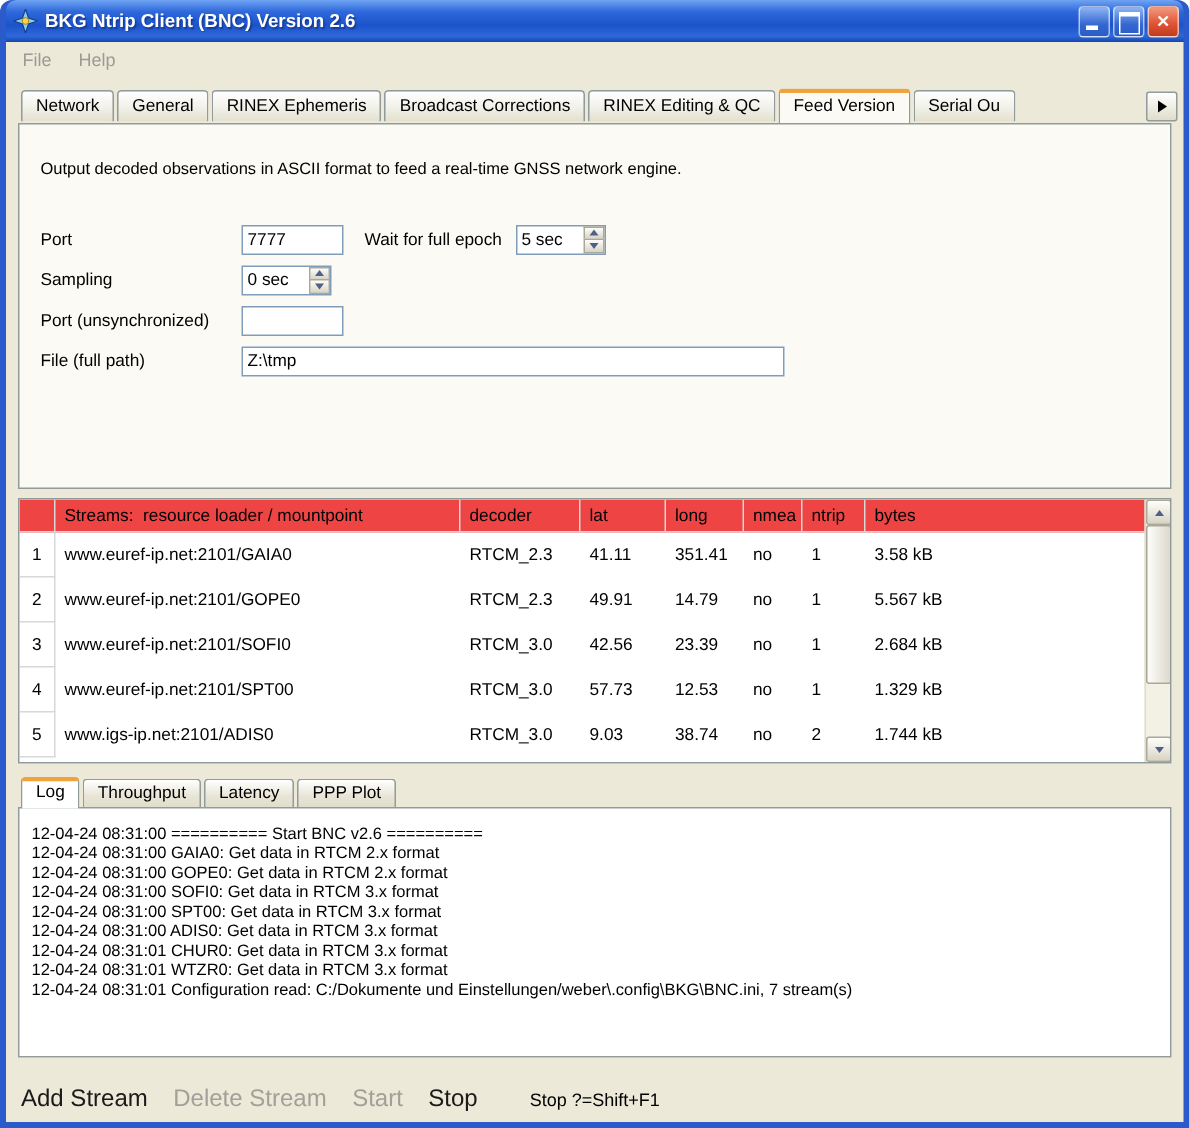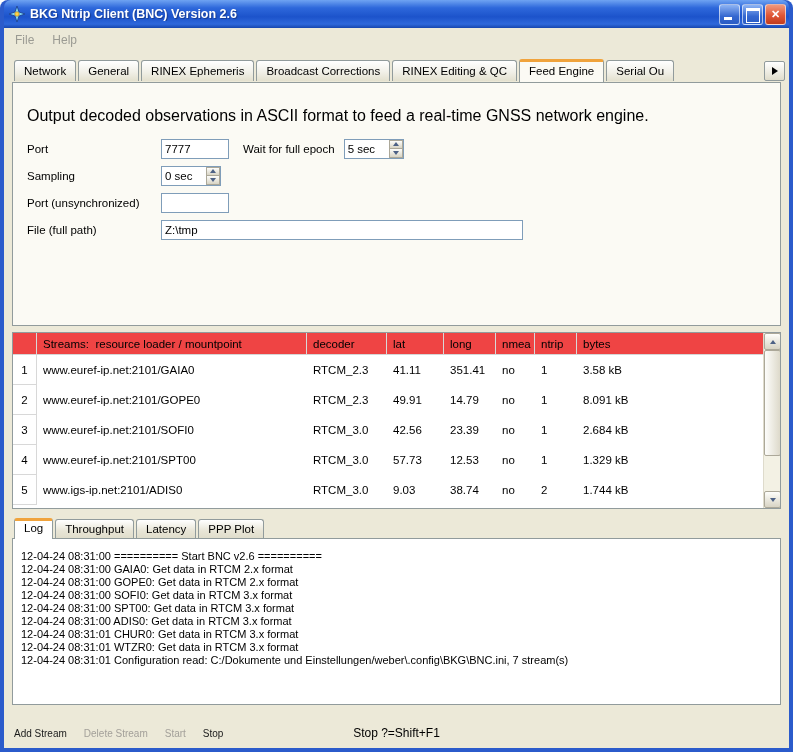--- a/index.html
+++ b/index.html
@@ -21,21 +21,21 @@
   .menu-item{color:#9B9B93;font-size:12px;}
   .tabbar-wrap{position:relative;margin:6px 8px 0;height:24px;}
   .tabbar{display:flex;align-items:center;height:24px;overflow:hidden;padding-left:2px;position:relative;z-index:2;width:calc(100% - 14px);}
   .tab{white-space:nowrap;font-size:11.5px;padding:4px 9px 3px;border:1px solid #919B9C;border-bottom:none;border-radius:3px 3px 0 0;
     background:linear-gradient(180deg,#FFFFFF,#F1F0E8 55%,#E3E0CE);margin-right:2px;height:21px;}
   .tab.active{background:#FBFAF4;border-top:3px solid #F0A33C;padding-top:3px;height:24px;margin-bottom:-1px;}
   .tab-scroll-right{position:absolute;right:-4px;bottom:1px;width:21px;height:20px;z-index:3;display:flex;align-items:center;justify-content:center;
     background:linear-gradient(180deg,#FFFFFF,#E0DDCB);border:1px solid #919B9C;border-radius:2px;}
   .arr-right{width:0;height:0;border-left:6px solid #000;border-top:4px solid transparent;border-bottom:4px solid transparent;}
   .tab-pane{margin:0 8px;border:1px solid #919B9C;background:#FBFAF4;height:244px;padding:24px 6px 0 14px;position:relative;z-index:1;}
-  .desc{font-size:16px;margin-bottom:13px;}
+  .desc{font-size:11px;margin-bottom:30px;}
   .frow{display:flex;align-items:center;height:21px;margin-bottom:6px;font-size:11.5px;}
   .flabel{width:134px;}
   .flabel2{margin-left:14px;margin-right:9px;}
   .txt{height:20px;border:1px solid #7F9DB9;background:#fff;font-family:"Liberation Sans",sans-serif;font-size:11.5px;padding:0 3px;}
   .w68{width:68px;}
   .w362{width:362px;}
   .spin{display:inline-flex;width:60px;height:20px;border:1px solid #7F9DB9;background:#fff;}
   .spin-val{flex:1;font-size:11.5px;padding:3px 0 0 3px;white-space:nowrap;}
   .spin-btns{width:14px;display:flex;flex-direction:column;}
   .spin-btn{flex:1;background:linear-gradient(180deg,#FDFDFB,#D8D4C4);border:1px solid #ACA899;display:flex;align-items:center;justify-content:center;}
@@ -63,21 +63,21 @@
   .sb-up{top:0;}
   .sb-dn{bottom:0;}
   .sb-thumb{position:absolute;left:0;top:17px;width:17px;height:106px;background:linear-gradient(90deg,#FDFDFB,#DDD9CA);border:1px solid #ACA899;border-radius:2px;}
   .btabs{display:flex;align-items:flex-end;margin:8px 8px 0;height:21px;padding-left:2px;position:relative;z-index:2;}
   .btab{white-space:nowrap;font-size:11.5px;padding:3px 9px 2px;border:1px solid #919B9C;border-bottom:none;border-radius:3px 3px 0 0;
     background:linear-gradient(180deg,#FFFFFF,#E8E5D6 60%,#E0DDCB);margin-right:2px;height:19px;}
   .btab.active{background:#FFFFFF;border-top:3px solid #F0A33C;padding-top:1px;height:21px;margin-bottom:-1px;}
   .log{margin:0 8px;border:1px solid #919B9C;background:#fff;height:167px;padding:11px 6px 0 8px;overflow:hidden;position:relative;z-index:1;}
   .logline{font-size:11px;line-height:13px;white-space:pre;}
   .footer{display:flex;align-items:center;margin:auto 10px 0;height:26px;padding-bottom:4px;position:relative;}
-  .fbtn{font-size:10px;margin-right:17px;color:#1a1a1a;}
+  .fbtn{font-size:16px;margin-right:17px;color:#1a1a1a;}
   .fbtn.disabled{color:#A3A09A;}
   .help{position:absolute;left:50%;transform:translateX(-50%);font-size:12px;white-space:nowrap;}
   .app-icon{width:16px;height:16px;display:inline-flex;}
 </style>
 </head>
 <body>
 
 <div class="window">
   <div class="titlebar">
     <span class="app-icon">
@@ -100,21 +100,21 @@
       <span class="menu-item">Help</span>
     </div>
 
     <div class="tabbar-wrap">
       <div class="tabbar">
           <div class="tab">Network</div>
           <div class="tab">General</div>
           <div class="tab">RINEX Ephemeris</div>
           <div class="tab">Broadcast Corrections</div>
           <div class="tab">RINEX Editing &amp; QC</div>
-          <div class="tab active">Feed Engine</div>
+          <div class="tab active">Feed Version</div>
           <div class="tab">Serial Ou</div>
         </div>
       <div class="tab-scroll-right">
         <span class="arr-right"></span>
       </div>
     </div>
 
     <div class="tab-pane">
       <div class="desc">Output decoded observations in ASCII format to feed a real-time GNSS network engine.</div>
 
@@ -184,21 +184,21 @@
             <div class="td c-bytes">3.58 kB</div>
           </div>
           <div class="trow">
             <div class="td c-num">2</div>
             <div class="td c-mount">www.euref-ip.net:2101/GOPE0</div>
             <div class="td c-dec">RTCM_2.3</div>
             <div class="td c-lat">49.91</div>
             <div class="td c-long">14.79</div>
             <div class="td c-nmea">no</div>
             <div class="td c-ntrip">1</div>
-            <div class="td c-bytes">8.091 kB</div>
+            <div class="td c-bytes">5.567 kB</div>
           </div>
           <div class="trow">
             <div class="td c-num">3</div>
             <div class="td c-mount">www.euref-ip.net:2101/SOFI0</div>
             <div class="td c-dec">RTCM_3.0</div>
             <div class="td c-lat">42.56</div>
             <div class="td c-long">23.39</div>
             <div class="td c-nmea">no</div>
             <div class="td c-ntrip">1</div>
             <div class="td c-bytes">2.684 kB</div>

